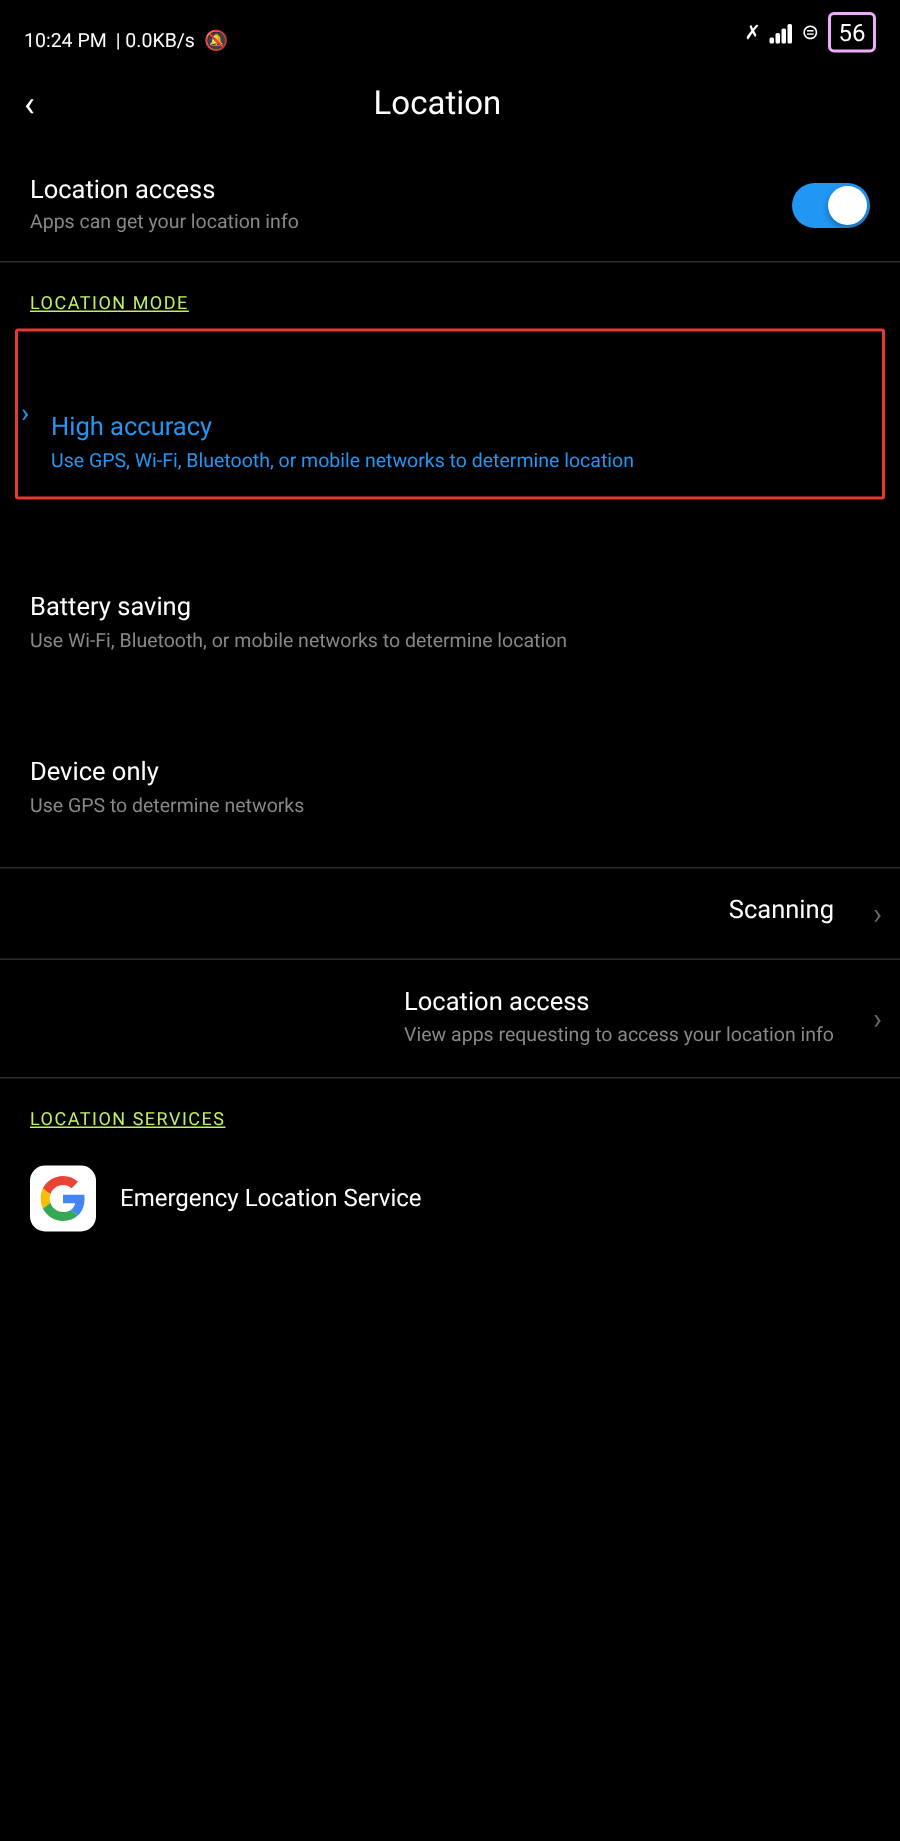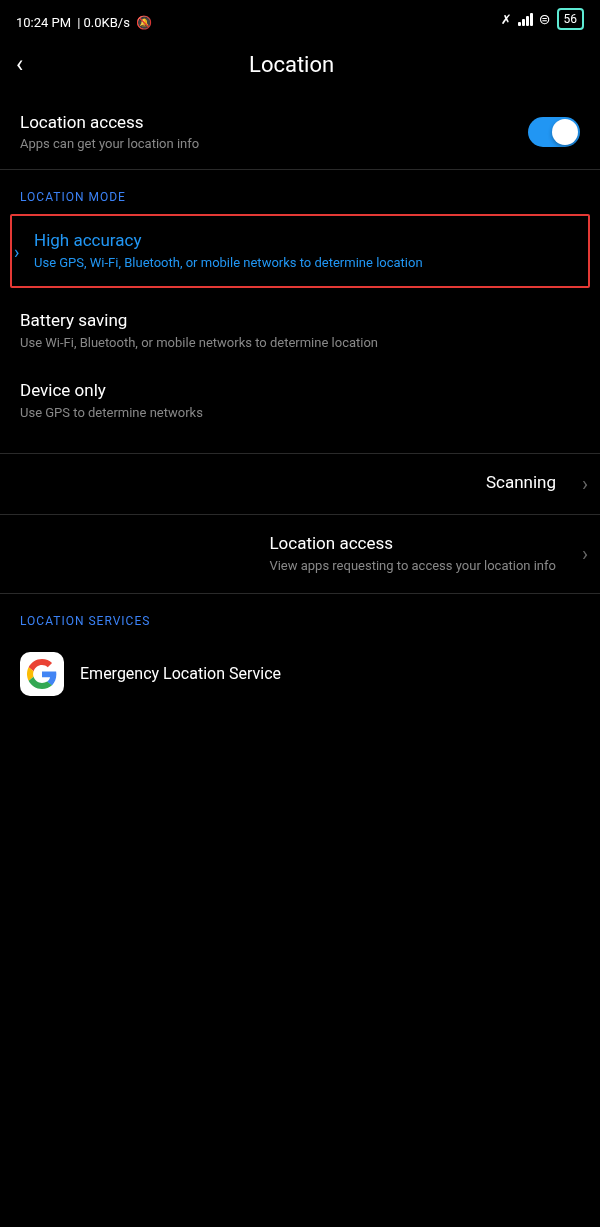--- a/index.html
+++ b/index.html
@@ -17,24 +17,24 @@
       display: flex;
       justify-content: space-between;
       align-items: flex-end;
       padding: 8px 16px;
       font-size: 13px;
       color: #fff;
     }
     .status-left { display: flex; align-items: center; gap: 6px; }
     .status-right { display: flex; align-items: center; gap: 6px; }
     .battery-box {
-      border: 2px solid #5eead4;
+      border: 2px solid #f0abfc;
       border-radius: 4px;
       padding: 2px 5px;
-      font-size: 12px;
+      font-size: 16px;
       position: relative;
     }
 
     
     .top-bar {
       display: flex;
       align-items: center;
       padding: 12px 16px 16px;
       position: relative;
     }
@@ -96,23 +96,24 @@
     .divider {
       height: 1px;
       background: #2a2a2a;
       margin: 0 0;
     }
 
     
     .section-header {
       padding: 20px 20px 10px;
       font-size: 12px;
-      color: #3b82f6;
+      color: #bef264;
       letter-spacing: 1px;
       text-transform: uppercase;
+      text-decoration: underline;
     }
 
     
     .mode-item {
       padding: 14px 20px;
       cursor: pointer;
       position: relative;
     }
     .mode-item.highlighted {
       border: 2px solid #e53935;
@@ -128,20 +129,21 @@
       color: #2196F3;
       font-size: 18px;
     }
     .mode-item.highlighted .chevron-left {
       left: 2px;
     }
     .mode-item .mode-title {
       font-size: 17px;
       color: #2196F3;
       margin-bottom: 4px;
+      margin-top: 40px;
     }
     .mode-item.normal .mode-title {
       color: #fff;
     }
     .mode-item .mode-desc {
       font-size: 13px;
       color: #2196F3;
       line-height: 1.4;
     }
     .mode-item.normal .mode-desc {

